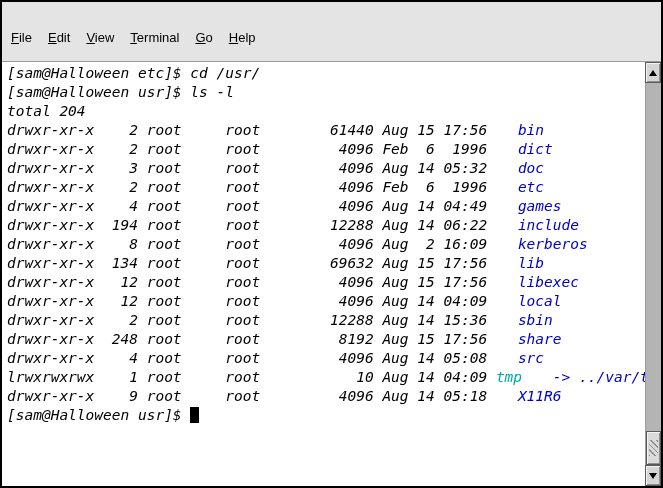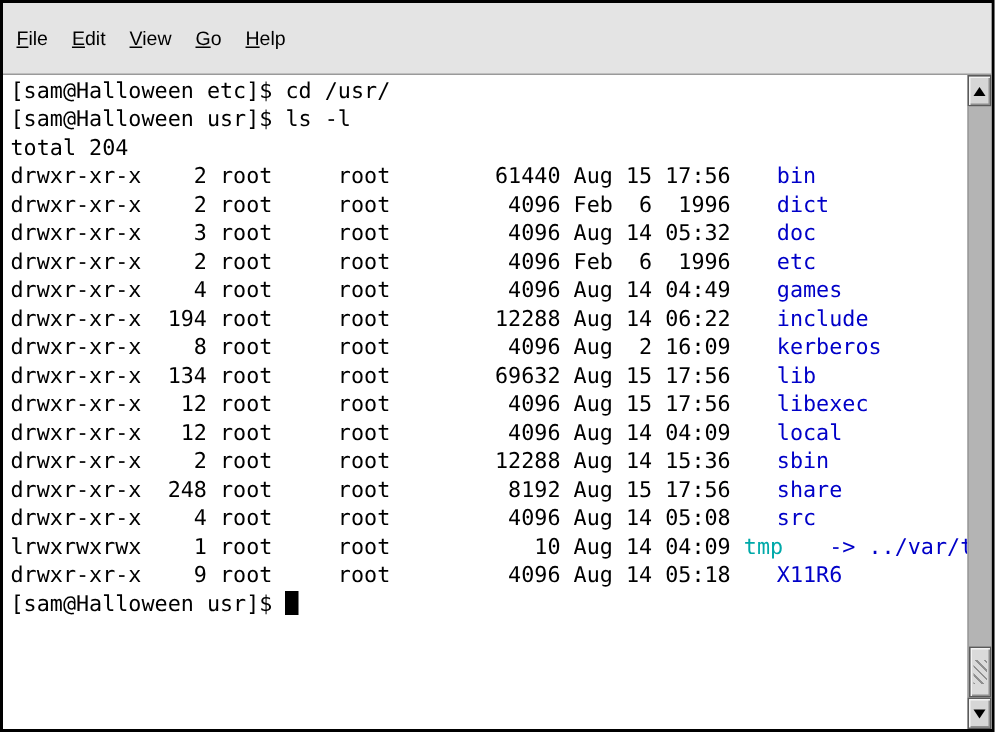--- a/index.html
+++ b/index.html
@@ -17,31 +17,33 @@
     background:#E4E4E4;
     border-bottom:1px solid #9a9a9a;
     display:flex;align-items:center;
     font-size:13px;color:#000;
     padding-left:1px;
   }
   .menu-item{
     padding:16px 8px;
     cursor:default;
     white-space:nowrap;
+    margin-top:12px;
   }
   .menu-item .mnemonic{text-decoration:underline;}
   .body{flex:1;display:flex;min-height:0;}
   .terminal{
     flex:1;
     background:#fff;color:#000;
     font-family:"DejaVu Sans Mono","Liberation Mono",monospace;
     font-size:14.5px;line-height:19px;
     padding:2px 0 0 5px;
     white-space:pre;
     overflow:hidden;
+    font-style:italic;
   }
   .term-line{white-space:pre;}
   .seg-dir{color:var(--dir-color,#0000C8);margin-left:22px;}
   .seg-link{color:var(--link-color,#00A9A9);text-align:right;}
   .cursor{
     display:inline-block;
     width:9px;height:16px;
     background:#000;
     vertical-align:-3px;
   }
@@ -79,20 +81,21 @@
   .arr.down{border-left:4px solid transparent;border-right:4px solid transparent;border-top:6px solid #000;}
 </style>
 </head>
 <body>
 
 <div class="window">
   <div class="menubar" id="menubar">
       <div class="menu-item"><span class="mnemonic">F</span>ile</div>
       <div class="menu-item"><span class="mnemonic">E</span>dit</div>
       <div class="menu-item"><span class="mnemonic">V</span>iew</div>
+      <div class="menu-item"><span class="mnemonic">T</span>erminal</div>
       <div class="menu-item"><span class="mnemonic">G</span>o</div>
       <div class="menu-item"><span class="mnemonic">H</span>elp</div>
     </div>
   <div class="body">
     <div class="terminal" id="terminal"><div class="term-line"><span>[sam@Halloween etc]$ cd /usr/</span></div><div class="term-line"><span>[sam@Halloween usr]$ ls -l</span></div><div class="term-line"><span>total 204</span></div><div class="term-line"><span>drwxr-xr-x    2 root     root        61440 Aug 15 17:56 </span><span class="seg-dir">bin</span></div><div class="term-line"><span>drwxr-xr-x    2 root     root         4096 Feb  6  1996 </span><span class="seg-dir">dict</span></div><div class="term-line"><span>drwxr-xr-x    3 root     root         4096 Aug 14 05:32 </span><span class="seg-dir">doc</span></div><div class="term-line"><span>drwxr-xr-x    2 root     root         4096 Feb  6  1996 </span><span class="seg-dir">etc</span></div><div class="term-line"><span>drwxr-xr-x    4 root     root         4096 Aug 14 04:49 </span><span class="seg-dir">games</span></div><div class="term-line"><span>drwxr-xr-x  194 root     root        12288 Aug 14 06:22 </span><span class="seg-dir">include</span></div><div class="term-line"><span>drwxr-xr-x    8 root     root         4096 Aug  2 16:09 </span><span class="seg-dir">kerberos</span></div><div class="term-line"><span>drwxr-xr-x  134 root     root        69632 Aug 15 17:56 </span><span class="seg-dir">lib</span></div><div class="term-line"><span>drwxr-xr-x   12 root     root         4096 Aug 15 17:56 </span><span class="seg-dir">libexec</span></div><div class="term-line"><span>drwxr-xr-x   12 root     root         4096 Aug 14 04:09 </span><span class="seg-dir">local</span></div><div class="term-line"><span>drwxr-xr-x    2 root     root        12288 Aug 14 15:36 </span><span class="seg-dir">sbin</span></div><div class="term-line"><span>drwxr-xr-x  248 root     root         8192 Aug 15 17:56 </span><span class="seg-dir">share</span></div><div class="term-line"><span>drwxr-xr-x    4 root     root         4096 Aug 14 05:08 </span><span class="seg-dir">src</span></div><div class="term-line"><span>lrwxrwxrwx    1 root     root           10 Aug 14 04:09 </span><span class="seg-link">tmp</span><span class="seg-dir"> -&gt; ../var/tmp</span></div><div class="term-line"><span>drwxr-xr-x    9 root     root         4096 Aug 14 05:18 </span><span class="seg-dir">X11R6</span></div><div class="term-line"><span>[sam@Halloween usr]$ </span><span class="cursor" style="background: rgb(0, 0, 0);"></span></div></div>
     <div class="scrollbar">
       <div class="sb-btn">
         <span class="arr up"></span>
       </div>
       <div class="trough">

